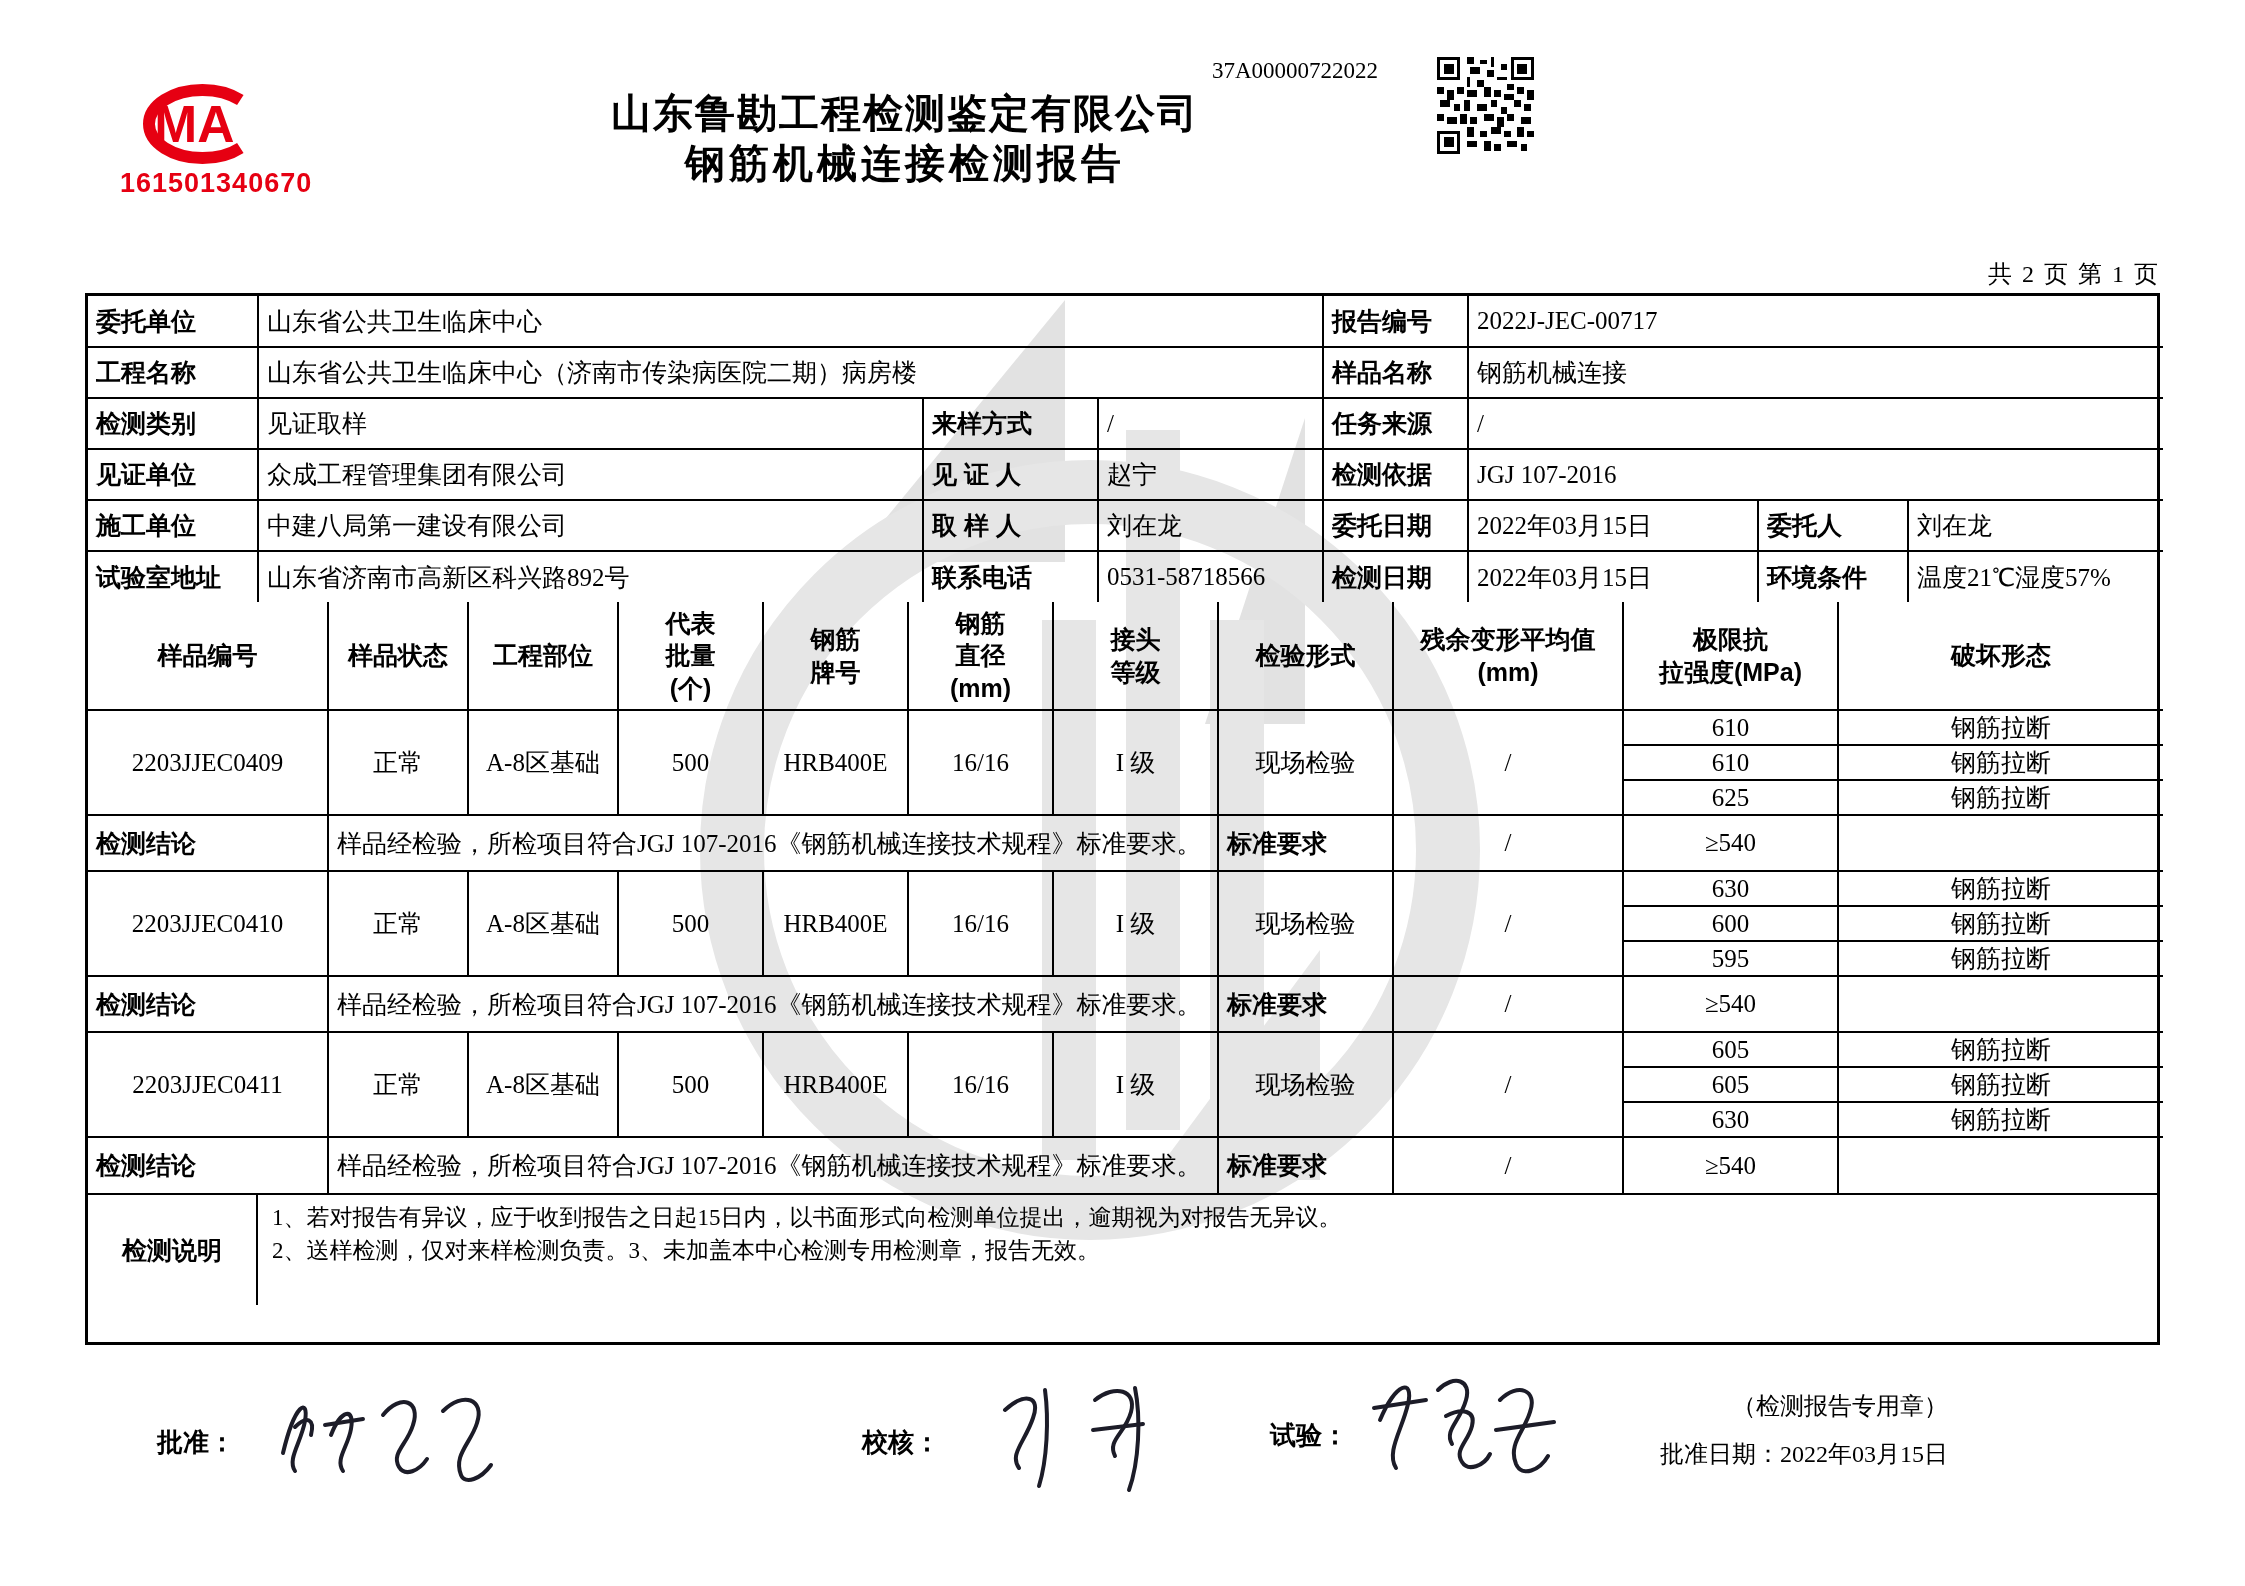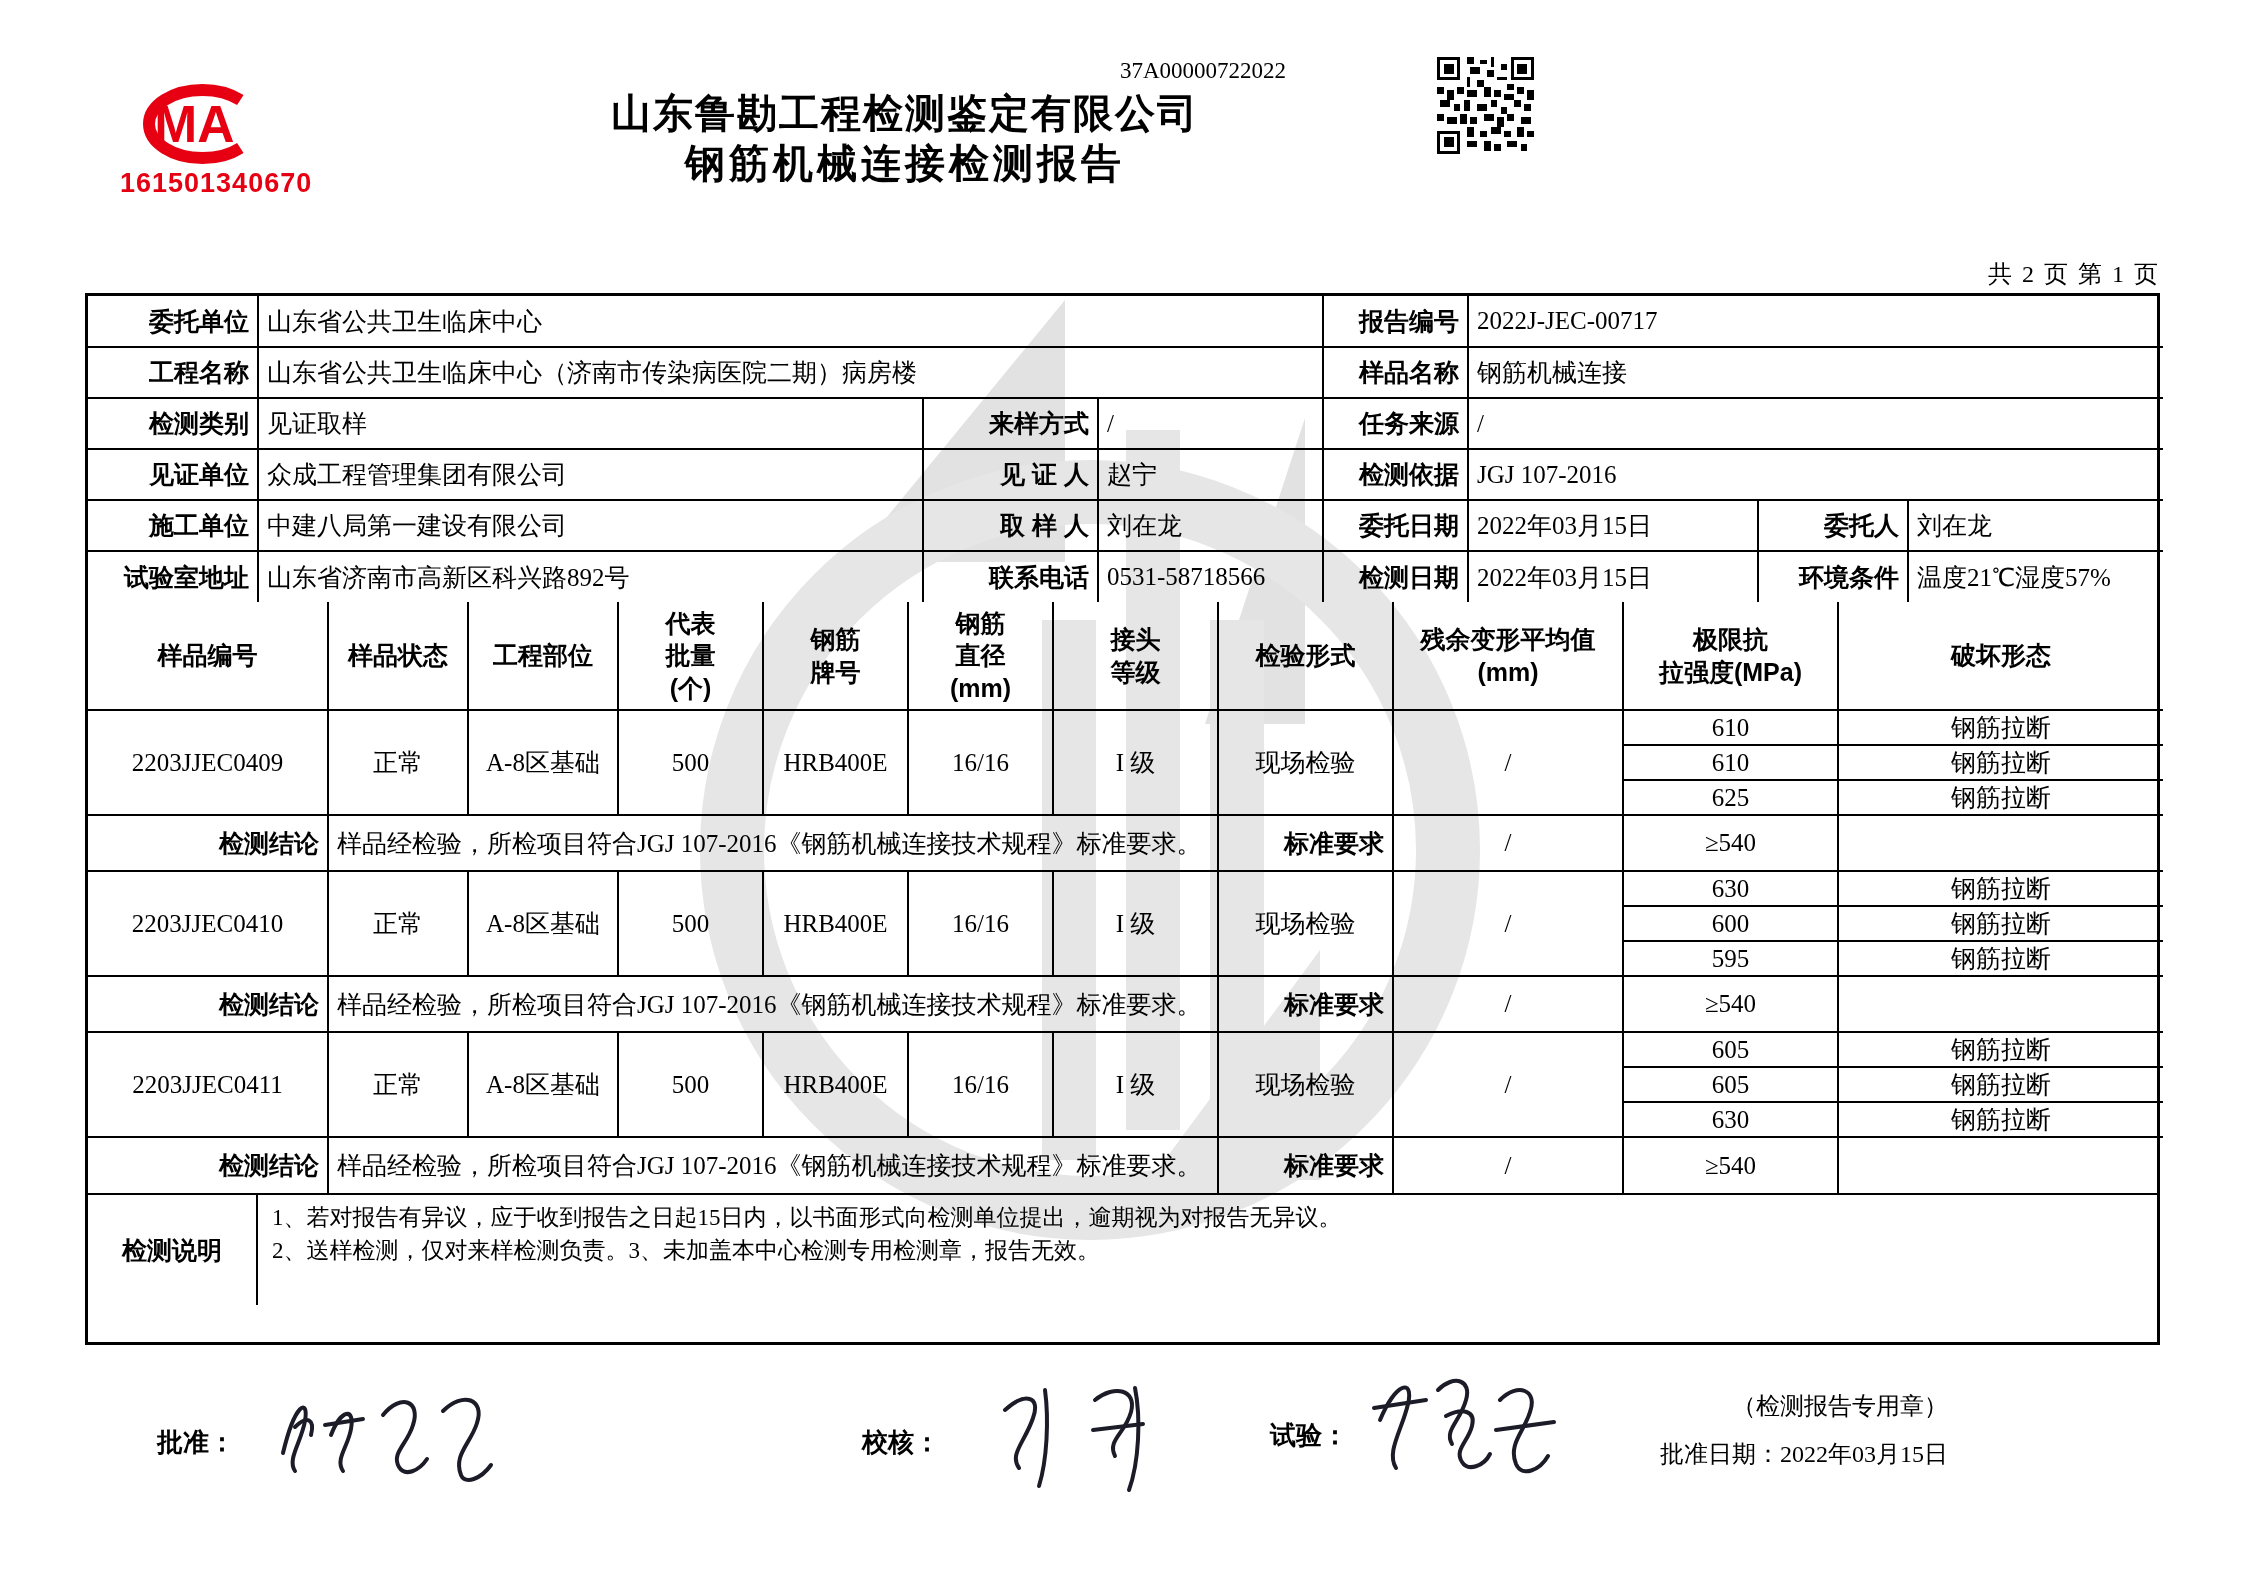--- a/index.html
+++ b/index.html
@@ -15,29 +15,29 @@
   .wm-bar3{left:1210px;top:620px;width:54px;height:480px;background:#e6e6e6;}
   .wm-tri3{left:1150px;top:950px;width:170px;height:230px;background:#e6e6e6;clip-path:polygon(100% 0,100% 100%,0 100%);}
   
   .cma{position:absolute;left:128px;top:78px;width:140px;height:92px;}
   .cma-num{position:absolute;left:120px;top:168px;width:156px;text-align:center;
            font-family:"Liberation Sans",sans-serif;font-weight:bold;font-size:27px;color:#e60012;letter-spacing:1px;}
   .titles{position:absolute;left:0;top:88px;width:1810px;text-align:center;
           font-family:"Liberation Sans",sans-serif;font-weight:bold;}
   .title1{font-size:40px;line-height:50px;letter-spacing:2px;}
   .title2{font-size:40px;line-height:50px;letter-spacing:4px;}
-  .docnum{position:absolute;left:1120px;top:58px;width:310px;font-size:23px;}
+  .docnum{position:absolute;left:1068px;top:58px;width:310px;text-align:right;font-size:23px;}
   .qr{position:absolute;left:1437px;top:56px;width:97px;height:99px;}
   .pageinfo{position:absolute;right:85px;top:258px;font-size:24px;letter-spacing:2px;}
   
   .doc{position:absolute;left:85px;top:293px;width:2075px;height:1052px;border:3px solid #000;
        box-sizing:border-box;z-index:2;background:transparent;}
   table{border-collapse:collapse;table-layout:fixed;width:100%;border-style:hidden;}
   td,th{border:2px solid #000;padding:0 8px;overflow:hidden;box-sizing:border-box;background:transparent;}
-  .lb{font-family:"Liberation Sans",sans-serif;font-weight:bold;font-size:25px;text-align:right;}
+  .lb{font-family:"Liberation Sans",sans-serif;font-weight:bold;font-size:25px;text-align:left;}
   .vl{font-family:"Liberation Serif",serif;font-weight:normal;font-size:25px;text-align:left;}
   .ctr{text-align:center;}
   .info-t tr{height:51px;}
   .section-row{height:61px;line-height:59px;text-align:center;font-size:25px;
                border-top:2px solid #000;border-bottom:2px solid #000;box-sizing:border-box;}
   .data-t th{font-family:"Liberation Sans",sans-serif;font-weight:bold;font-size:25px;
              white-space:pre-line;line-height:1.3;}
   .data-t td{font-size:25px;}
   .hdr-row{height:108px;}
   .sub-row{height:33px;}

